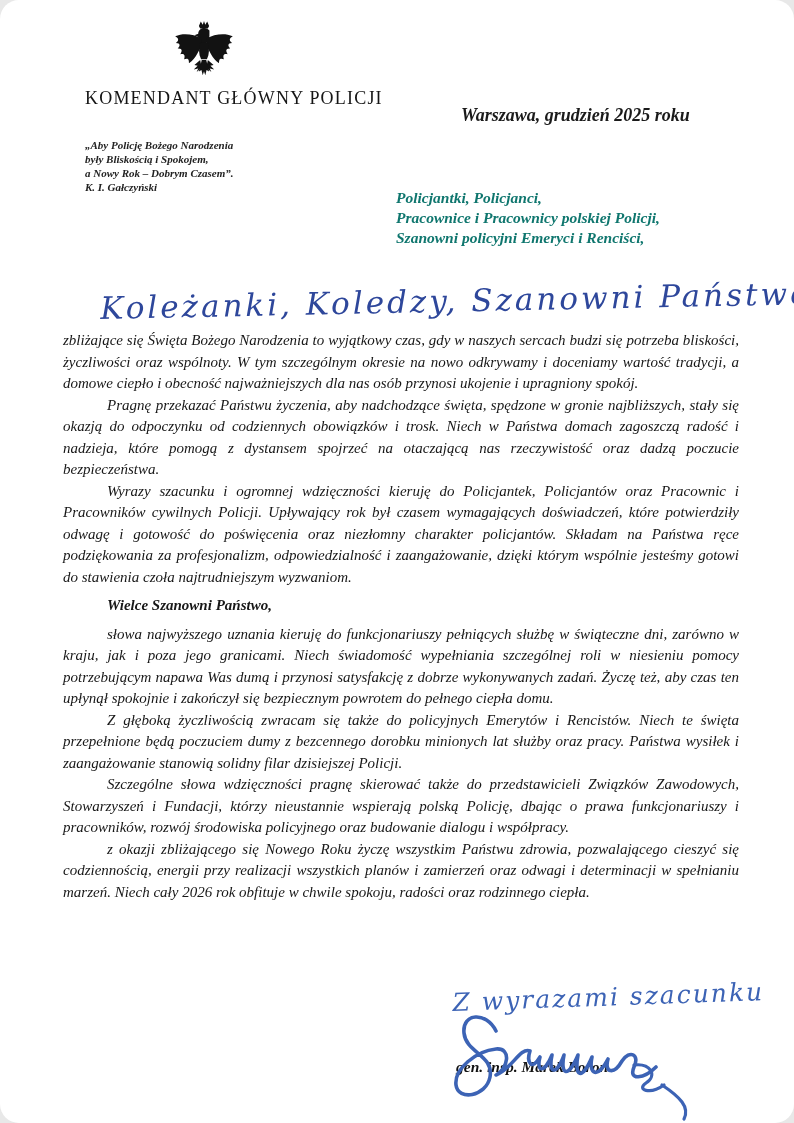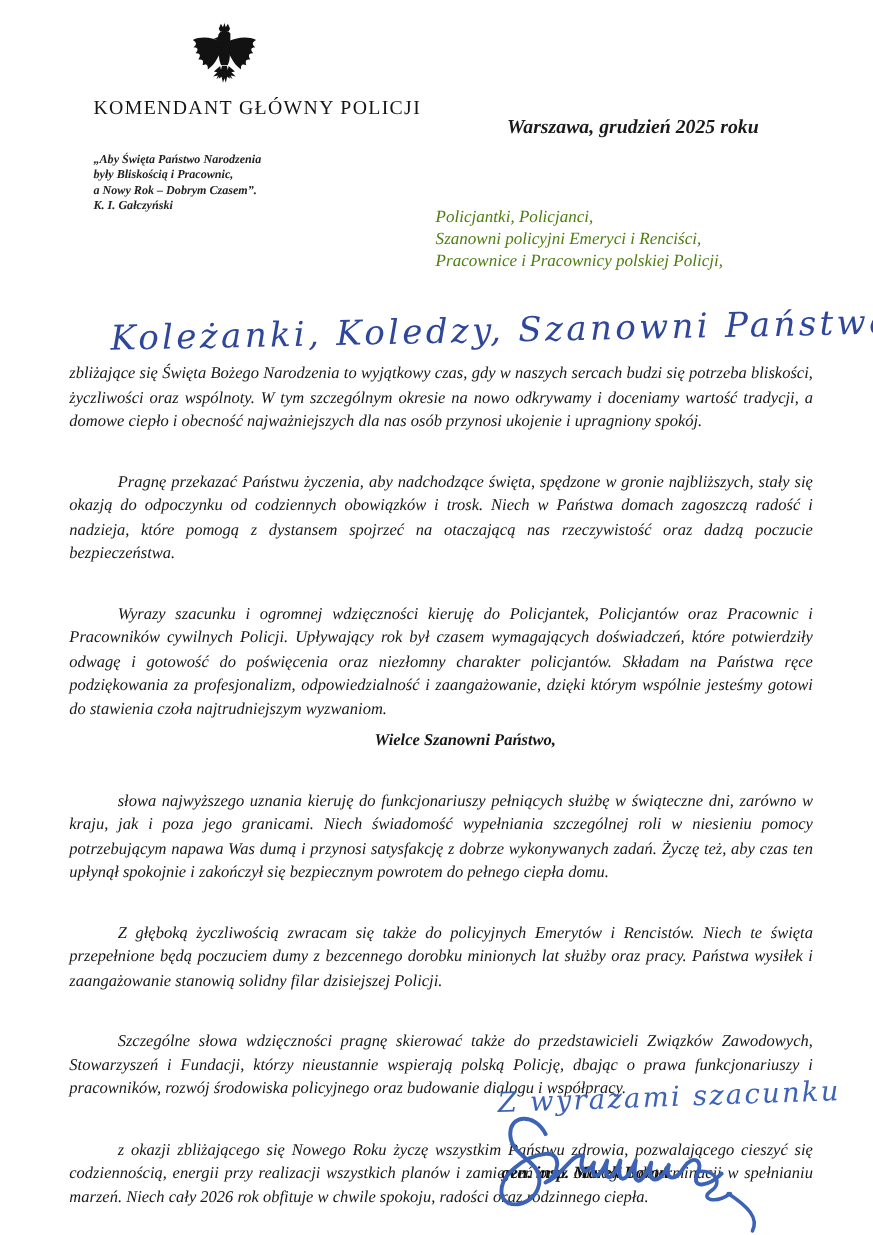--- a/index.html
+++ b/index.html
@@ -4,20 +4,21 @@
 <style>
   html,body{margin:0;padding:0;background:#e8e8e8;}
   .page{
     position:relative;
     width:794px;height:1123px;
     margin:0 auto;
     background:#ffffff;
     font-family:"Liberation Serif", serif;
     color:#161616;
     overflow:hidden;
+    border-radius:19px;
   }
   
   .emblem{position:absolute;left:172px;top:18px;width:64px;height:66px;}
   .org-title{
     position:absolute;left:85px;top:88px;
     font-size:18px;letter-spacing:1.2px;
     font-family:"Liberation Serif", serif;
     color:#151515;white-space:nowrap;
   }
   .dateline{
@@ -27,22 +28,22 @@
   }
   .motto{
     position:absolute;left:85px;top:138px;width:160px;
     font-style:italic;font-weight:600;font-size:11px;line-height:14px;
     color:#222;
   }
   .motto .attr{text-align:left;margin-top:0;}
   
   .addressees{
     position:absolute;left:396px;top:188px;
-    font-style:italic;font-weight:normal;font-size:15.5px;line-height:20px;
-    color:#4d7c0f;
+    font-style:italic;font-weight:bold;font-size:15.5px;line-height:20px;
+    color:#0f766e;
   }
   
   .hw{
     font-style:italic;
     font-family:"DejaVu Serif", serif;
     white-space:nowrap;
   }
   .hw-greeting{
     position:absolute;left:100px;top:290px;
     font-size:31px;letter-spacing:3px;
@@ -53,24 +54,24 @@
     font-size:25px;letter-spacing:2px;
     transform:rotate(-2deg);transform-origin:left top;
   }
   
   .body-text{
     position:absolute;left:63px;top:330px;width:676px;
     font-style:italic;font-size:15px;line-height:21.5px;
     text-align:justify;color:#171717;
   }
   .body-text p{margin:0;}
-  .body-text p.indent{text-indent:44px;margin-top:34px;}
+  .body-text p.indent{text-indent:44px;}
   .body-text p.heading{
     font-weight:bold;text-indent:44px;
-    margin-top:7px;margin-bottom:7px;text-align:center;
+    margin-top:7px;margin-bottom:7px;text-align:left;
   }
   
   .printed-name{
     position:absolute;left:456px;top:1058px;
     font-style:italic;font-weight:bold;font-size:15.5px;
     color:#111;white-space:nowrap;
   }
   .signature-svg{position:absolute;left:438px;top:1005px;width:272px;height:118px;}
 </style>
 </head>
@@ -96,30 +97,30 @@
       <path d="M56,62 L65,70 L60,71 L66,77 L59,75.5 L61.5,81 L53.5,74 Z"></path>
 
       <path d="M46.5,62 L42,80 L46,77.5 L48,86 L50,79.5 L52,86 L54,77.5 L58,80 L53.5,62 Z"></path>
     </svg>
   </div>
 
   <div class="org-title">KOMENDANT GŁÓWNY POLICJI</div>
   <div class="dateline">Warszawa, grudzień 2025 roku</div>
 
   <div class="motto">
-    <div>„Aby Święta Państwo Narodzenia</div>
-    <div>były Bliskością i Pracownic,</div>
+    <div>„Aby Policję Bożego Narodzenia</div>
+    <div>były Bliskością i Spokojem,</div>
     <div>a Nowy Rok – Dobrym Czasem”.</div>
     <div class="attr">K. I. Gałczyński</div>
   </div>
 
   <div class="addressees">
     <div>Policjantki, Policjanci,</div>
+    <div>Pracownice i Pracownicy polskiej Policji,</div>
     <div>Szanowni policyjni Emeryci i Renciści,</div>
-    <div>Pracownice i Pracownicy polskiej Policji,</div>
   </div>
 
   <div class="hw hw-greeting" style="color: rgb(46, 71, 155);">Koleżanki, Koledzy, Szanowni Państwo,</div>
 
   <div class="body-text">
     <p class="plain">zbliżające się Święta Bożego Narodzenia to wyjątkowy czas, gdy w naszych sercach budzi się potrzeba bliskości, życzliwości oraz wspólnoty. W tym szczególnym okresie na nowo odkrywamy i doceniamy wartość tradycji, a domowe ciepło i obecność najważniejszych dla nas osób przynosi ukojenie i upragniony spokój.</p>
     <p class="indent">Pragnę przekazać Państwu życzenia, aby nadchodzące święta, spędzone w gronie najbliższych, stały się okazją do odpoczynku od codziennych obowiązków i trosk. Niech w Państwa domach zagoszczą radość i nadzieja, które pomogą z dystansem spojrzeć na otaczającą nas rzeczywistość oraz dadzą poczucie bezpieczeństwa.</p>
     <p class="indent">Wyrazy szacunku i ogromnej wdzięczności kieruję do Policjantek, Policjantów oraz Pracownic i Pracowników cywilnych Policji. Upływający rok był czasem wymagających doświadczeń, które potwierdziły odwagę i gotowość do poświęcenia oraz niezłomny charakter policjantów. Składam na Państwa ręce podziękowania za profesjonalizm, odpowiedzialność i zaangażowanie, dzięki którym wspólnie jesteśmy gotowi do stawienia czoła najtrudniejszym wyzwaniom.</p>
     <p class="heading">Wielce Szanowni Państwo,</p>
     <p class="indent">słowa najwyższego uznania kieruję do funkcjonariuszy pełniących służbę w świąteczne dni, zarówno w kraju, jak i poza jego granicami. Niech świadomość wypełniania szczególnej roli w niesieniu pomocy potrzebującym napawa Was dumą i przynosi satysfakcję z dobrze wykonywanych zadań. Życzę też, aby czas ten upłynął spokojnie i zakończył się bezpiecznym powrotem do pełnego ciepła domu.</p>

